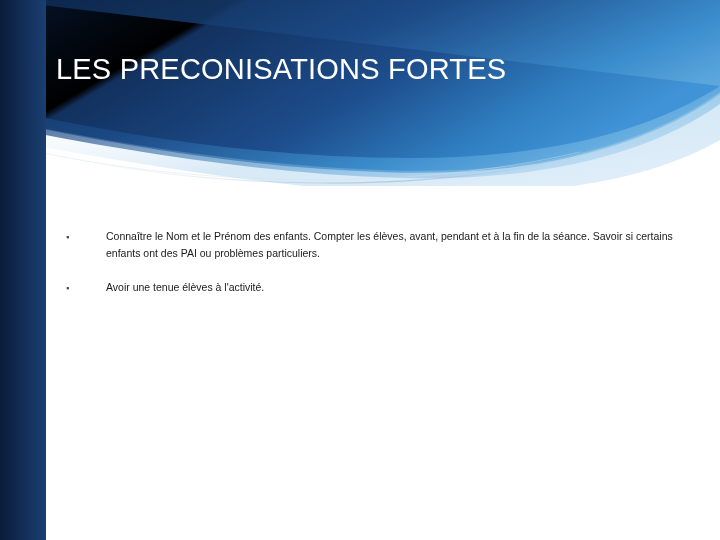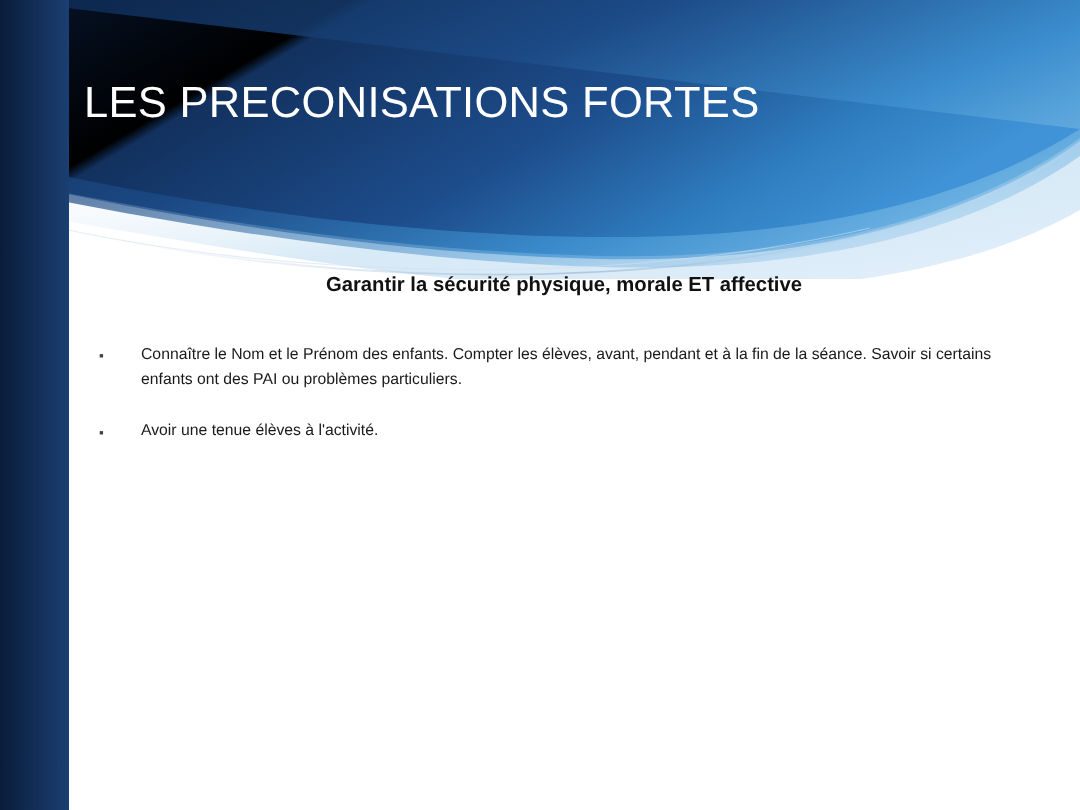--- a/index.html
+++ b/index.html
@@ -93,20 +93,21 @@
     left: 20px;
     top: 1px;
     font-size: 9px;
     line-height: 17px;
     color: #404040;
   }
 
   .bullet .btext {
     display: block;
     text-align: left;
+    margin-left: 12px;
   }
 </style>
 </head>
 <body>
 
 <div class="slide">
 
   <svg class="header-art" viewBox="0 0 720 186" preserveAspectRatio="none" xmlns="http://www.w3.org/2000/svg">
     <defs>
       <linearGradient id="gradDeep" x1="0" y1="0" x2="1" y2="0.4">
@@ -142,21 +143,20 @@
     <path d="M0,120 C130,148 250,167 380,172 C520,178 640,152 720,94 L720,140 C640,186 520,200 380,192 C250,185 120,160 0,140 Z" fill="url(#gradPale)"></path>
 
     <path d="M60,156 C200,186 400,196 560,160 C640,142 690,118 720,96" fill="none" stroke="url(#gradThin)" stroke-width="1.2"></path>
     <path d="M30,150 C180,184 400,194 580,152" fill="none" stroke="#cfe0ee" stroke-width="0.8" opacity="0.55"></path>
   </svg>
 
   <div class="left-band"></div>
 
   <div class="title">LES PRECONISATIONS FORTES</div>
 
-  <div class="subtitle">Garantir la sécurité physique, morale ET affective</div>
 
   <div class="bullets">
     <div class="bullet">
       <span class="marker">▪</span>
       <span class="btext">Connaître le Nom et le Prénom des enfants. Compter les élèves, avant, pendant et à la fin de la séance. Savoir si certains enfants ont des PAI ou problèmes particuliers.</span>
     </div>
     <div class="bullet">
       <span class="marker">▪</span>
       <span class="btext">Avoir une tenue élèves à l'activité.</span>
     </div>

